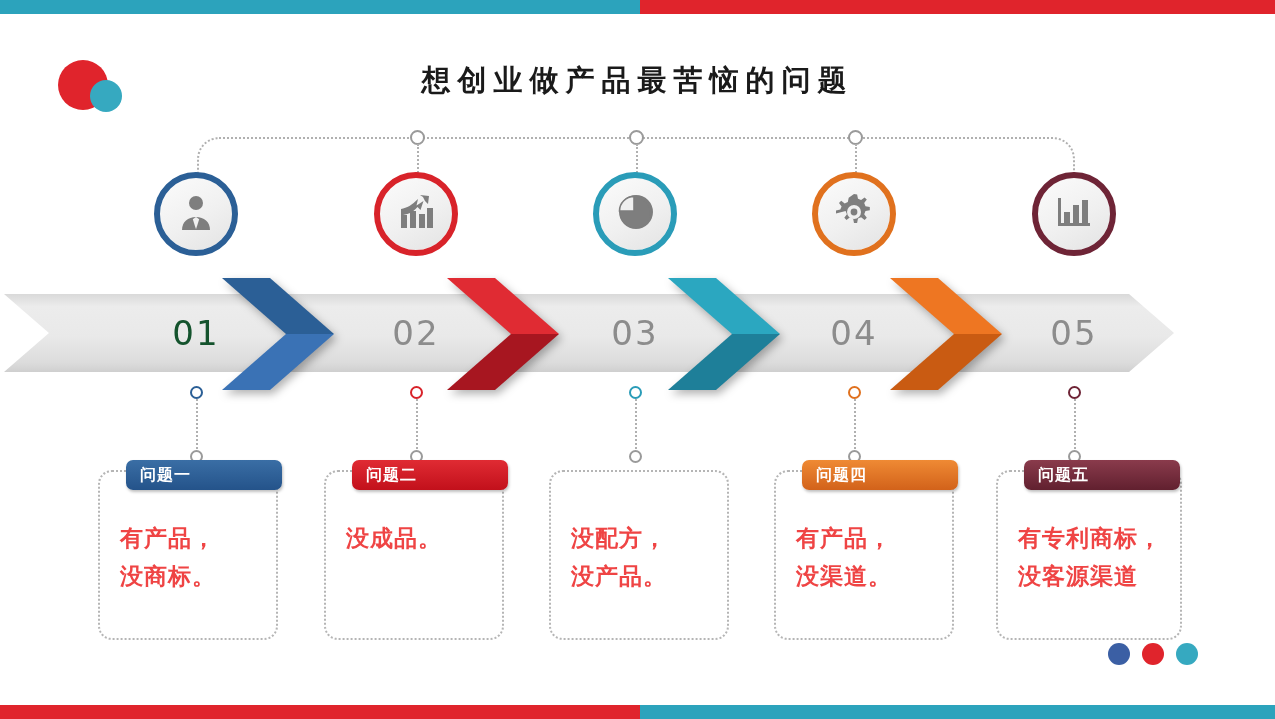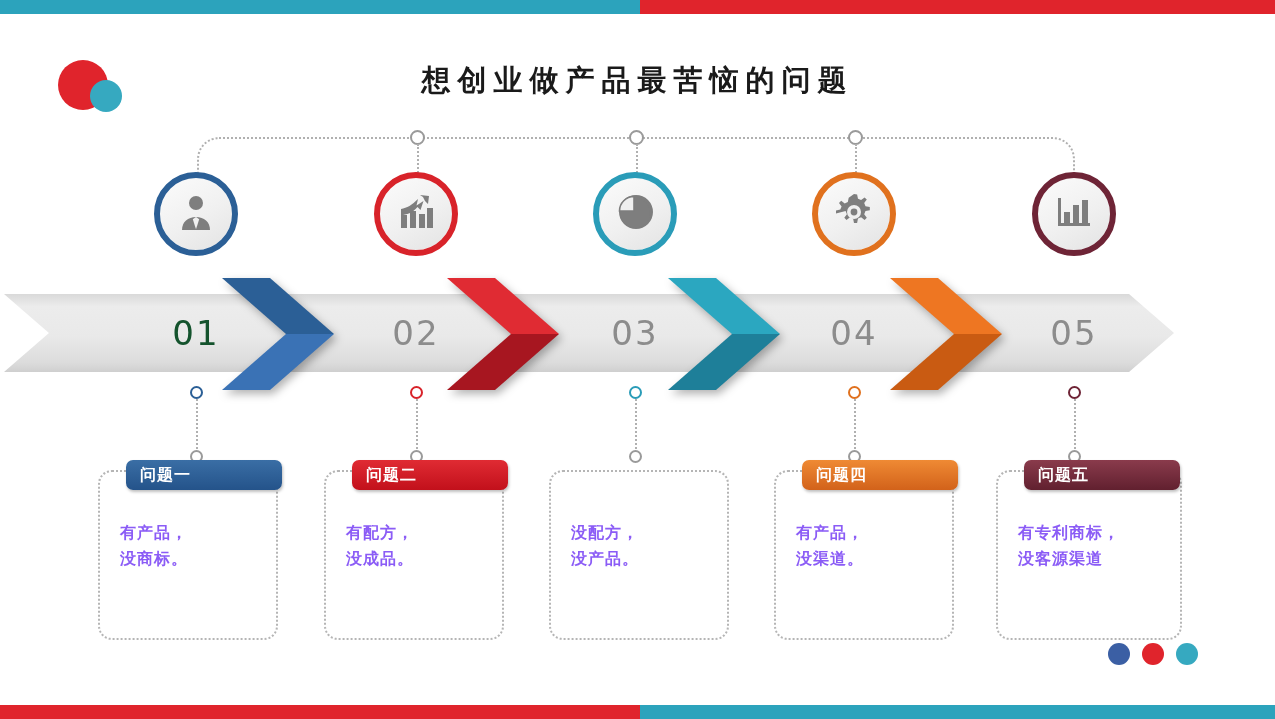--- a/index.html
+++ b/index.html
@@ -103,21 +103,21 @@
   }
   .card.wide { width:186px; }
   .card-head {
     position:absolute; left:26px; top:-12px; width:156px; height:30px;
     border-radius:7px; color:#fff; font-size:16px; font-weight:bold;
     display:flex; align-items:center; padding-left:14px; letter-spacing:1px;
     box-shadow:1px 2px 3px rgba(0,0,0,0.25);
   }
   .card-body {
     position:absolute; left:20px; top:48px; right:8px;
-    font-size:16px; font-weight:bold; color:#8b5cf6; line-height:1.65;
+    font-size:23px; font-weight:bold; color:#ef4444; line-height:1.65;
     letter-spacing:1px;
   }
   .card-body div { white-space:nowrap; }
 
   
   .dots { position:absolute; left:1108px; top:643px; display:flex; gap:12px; }
   .dots span { width:22px; height:22px; border-radius:50%; display:block; }
 </style>
 </head>
 <body>
@@ -233,21 +233,20 @@
       <div class="card" style="left: 98px;">
         <div class="card-head" style="background: linear-gradient(rgb(58, 110, 165) 0%, rgb(36, 83, 138) 100%);">问题一</div>
         <div class="card-body">
           <div>有产品，</div>
           <div>没商标。</div>
         </div>
       </div>
       <div class="card" style="left: 324px;">
         <div class="card-head" style="background: linear-gradient(rgb(224, 43, 51) 0%, rgb(194, 16, 27) 100%);">问题二</div>
         <div class="card-body">
-          <div>有配方，</div>
           <div>没成品。</div>
         </div>
       </div>
       <div class="card" style="left: 549px;">
         <div class="card-body">
           <div>没配方，</div>
           <div>没产品。</div>
         </div>
       </div>
       <div class="card" style="left: 774px;">

